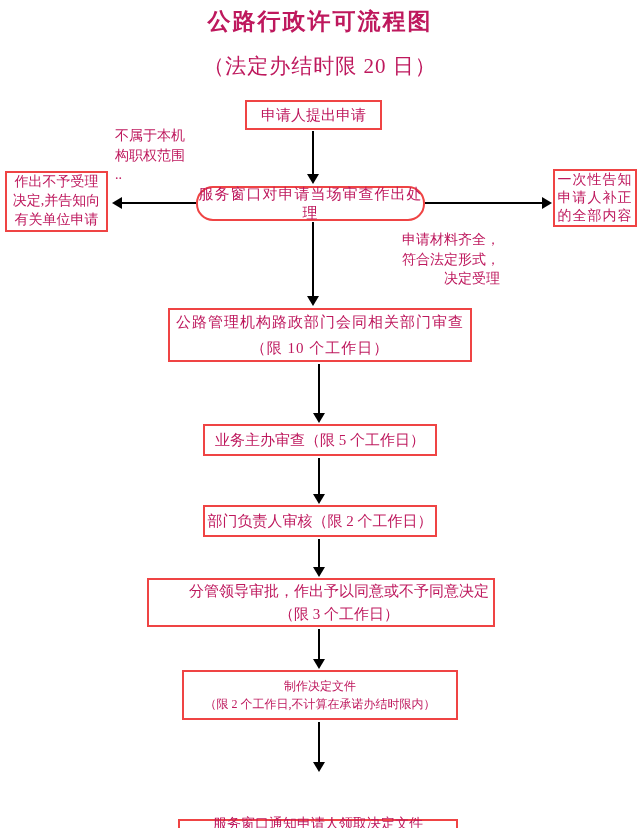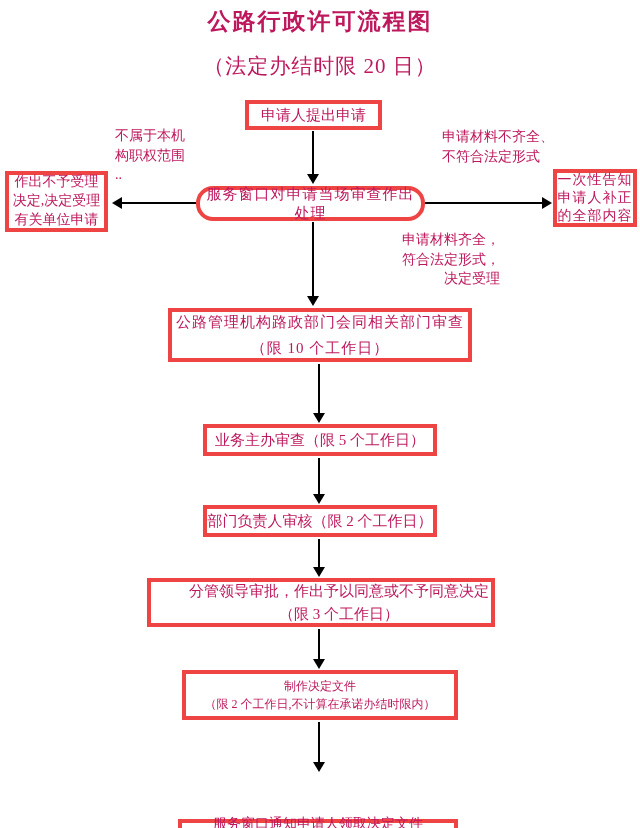--- a/index.html
+++ b/index.html
@@ -10,21 +10,21 @@
   }
   .title {
     position:absolute; left:0; top:6px; width:100%;
     text-align:center; font-size:23px; font-weight:bold; letter-spacing:2px;
   }
   .subtitle {
     position:absolute; left:0; top:52px; width:100%;
     text-align:center; font-size:21px; letter-spacing:1px;
   }
   .box {
-    position:absolute; box-sizing:border-box; border:4px solid #ef4444;
+    position:absolute; box-sizing:border-box; border:2px solid #ef4444;
     display:flex; align-items:center; justify-content:center;
     text-align:center; white-space:pre-line; background:#fff;
   }
   .note { position:absolute; white-space:pre-line; font-size:14px; line-height:1.4; }
   .varrow { position:absolute; width:2px; background:#000; }
   .varrow::after {
     content:""; position:absolute; left:-5px; bottom:-10px; width:0; height:0;
     border-left:6px solid transparent; border-right:6px solid transparent;
     border-top:10px solid #000;
   }
@@ -71,25 +71,23 @@
 <div class="canvas">
 
   <div class="title">公路行政许可流程图</div>
   <div class="subtitle">（法定办结时限 20 日）</div>
 
   <div class="box" id="box-apply">申请人提出申请</div>
 
   <div class="note" id="note-left">不属于本机
 构职权范围
 ..</div>
-  <div class="note" id="note-right">申请材料不齐全、
-不符合法定形式</div>
 
   <div class="box" id="box-reject">作出不予受理
-决定,决定受理
+决定,并告知向
 有关单位申请</div>
   <div class="box" id="box-window">服务窗口对申请当场审查作出处理</div>
   <div class="box" id="box-notify">一次性告知
 申请人补正
 的全部内容</div>
 
   <div class="note" id="note-middle">申请材料齐全，
 符合法定形式，
 决定受理</div>
 

